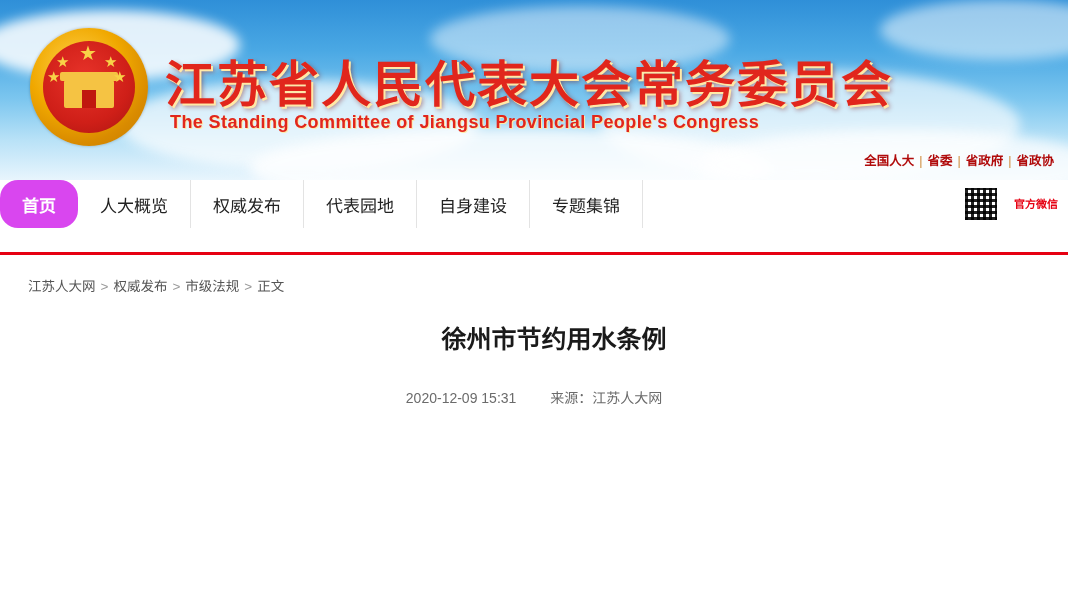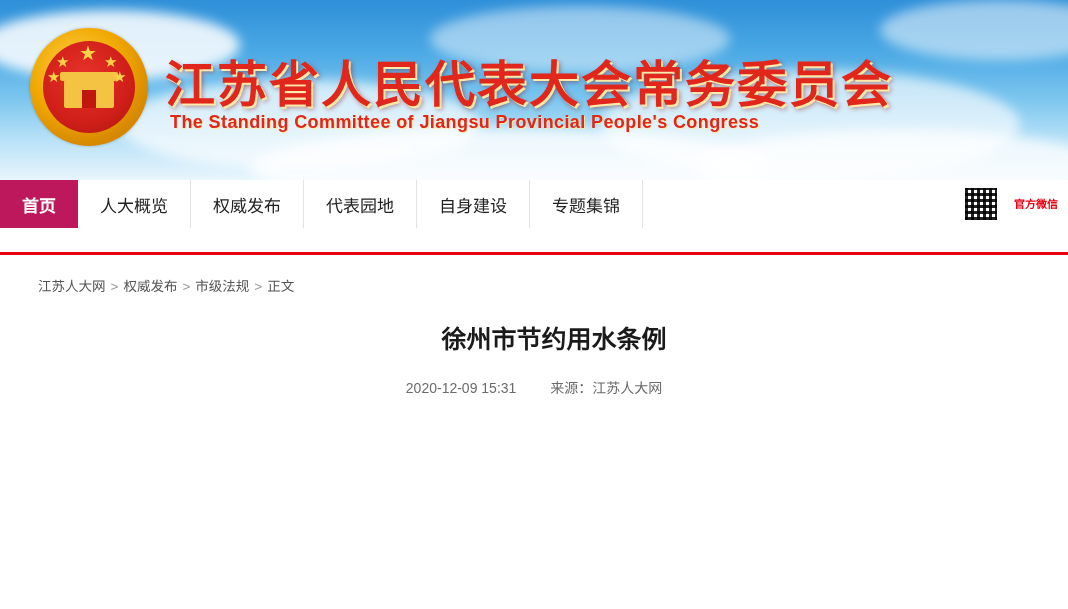--- a/index.html
+++ b/index.html
@@ -117,24 +117,25 @@
     display: flex; align-items: center; justify-content: center;
     padding: 0 22px;
     font-size: 17px;
     color: #222;
     white-space: nowrap;
     border-right: 1px solid #e3e3e3;
     cursor: pointer;
   }
   .nav-item:first-child { border-right: 1px solid #e3e3e3; }
   .nav-item.active {
-    background: #be185d;
+    background: #d946ef;
     color: #fff;
     font-weight: 700;
     border-right: none;
+    border-radius: 18px;
   }
   .nav-spacer { flex: 1 1 auto; }
   .qr-block {
     display:flex; align-items:center; padding-right:10px; gap:16px;
   }
   .qr {
     width: 34px; height: 34px;
     background:
       repeating-linear-gradient(90deg,#222 0 3px,#fff 3px 6px),
       repeating-linear-gradient(0deg,#222 0 3px,#fff 3px 6px);
@@ -145,39 +146,39 @@
   .nav-underline {
     width: 1068px; height: 3px; background: #e60012;
     margin-top: 24px;
   }
   .nav-wrap { position: relative; }
 
   
   .content { padding: 0 0 0 0; }
   .crumb {
     font-size: 13.5px; color: #555;
-    padding: 20px 0 0 38px;
+    padding: 20px 0 0 28px;
   }
   .crumb a { color:#555; text-decoration:none; }
   .crumb .sep { margin: 0 5px; color:#999; }
 
   .doc-title {
     text-align: center;
     font-size: 25px;
     font-weight: 700;
     color: #1a1a1a;
     margin-top: 24px;
     font-family: "DejaVu Sans", "Liberation Sans", sans-serif;
     margin-left: 40px;
   }
   .doc-meta {
     text-align: center;
     font-size: 14px;
     color: #6b6b6b;
-    margin-top: 22px;
+    margin-top: 32px;
   }
   .doc-meta .gap { display:inline-block; width: 26px; }
 
   .doc-body {
     margin: 34px 42px 0 42px;
     font-size: 16.5px;
     line-height: 2.05;
     color: #1c1c1c;
     text-align: justify;
     font-family: "DejaVu Sans", "Liberation Sans", sans-serif;
@@ -203,20 +204,23 @@
     <div class="star s0">★</div>
     <div class="star s1">★</div>
     <div class="star s2">★</div>
     <div class="star s3">★</div>
     <div class="star s4">★</div>
   </div>
 
   <div class="title-cn">江苏省人民代表大会常务委员会</div>
   <div class="title-en">The Standing Committee of Jiangsu Provincial People's Congress</div>
 
+  <div class="toplinks">
+    <a href="#">全国人大</a><span class="sep">|</span><a href="#">省委</a><span class="sep">|</span><a href="#">省政府</a><span class="sep">|</span><a href="#">省政协</a>
+  </div>
 </div>
 
 <div class="nav-wrap">
   <div class="nav">
     <div class="nav-item active">首页</div>
     <div class="nav-item">人大概览</div>
     <div class="nav-item">权威发布</div>
     <div class="nav-item">代表园地</div>
     <div class="nav-item">自身建设</div>
     <div class="nav-item">专题集锦</div>

